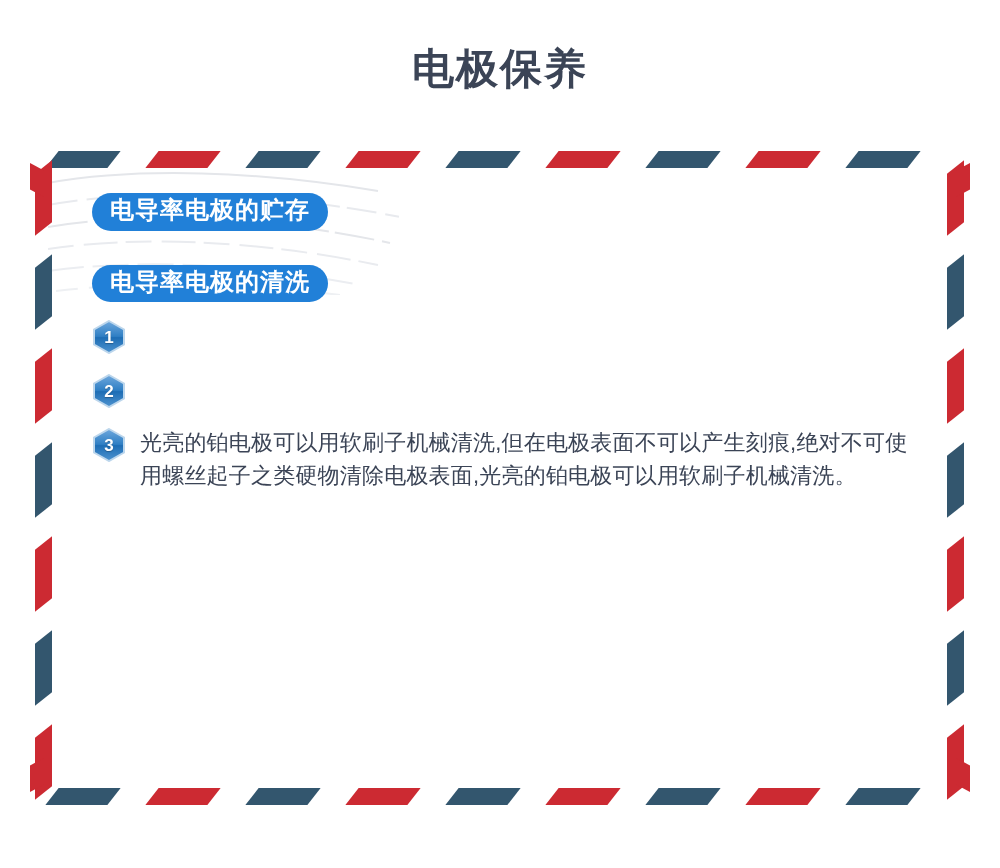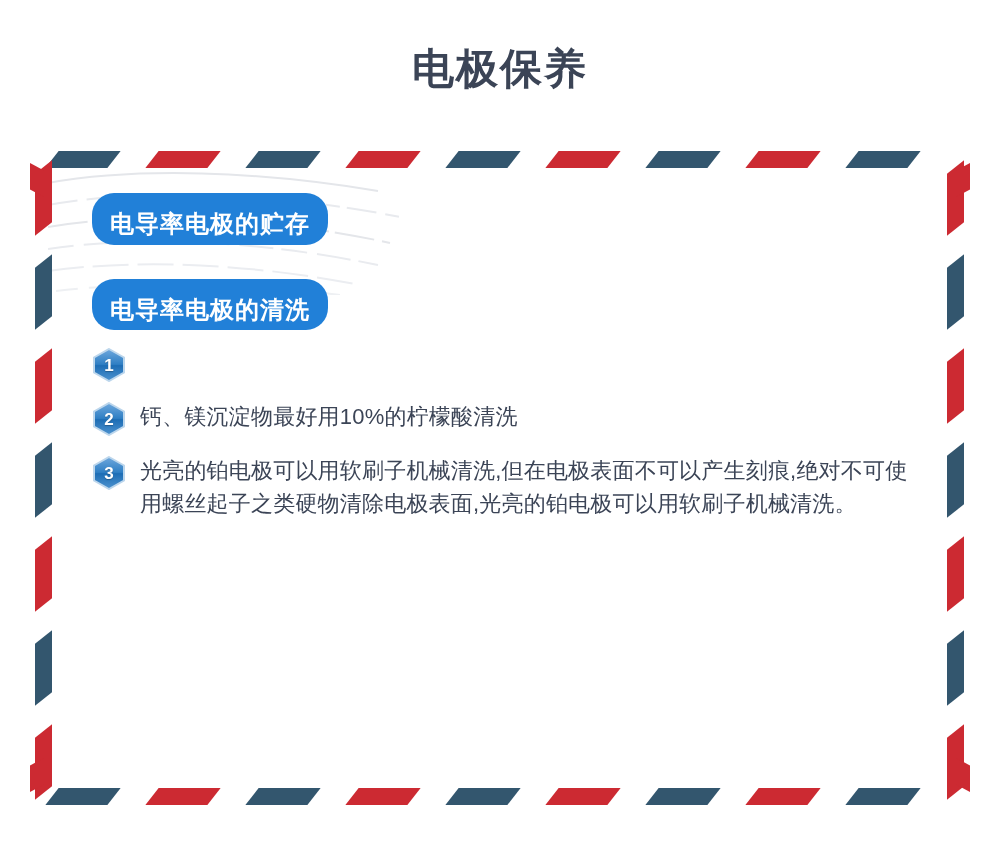--- a/index.html
+++ b/index.html
@@ -100,21 +100,21 @@
   .section { margin-bottom: 34px; }
   .section:last-child { margin-bottom: 8px; }
 
   .pill {
     display: inline-block;
     background: #2180d8;
     color: #ffffff;
     font-size: 24px;
     font-weight: bold;
     letter-spacing: 1px;
-    padding: 17px 18px 7px 18px;
+    padding: 3px 18px 7px 18px;
     border-radius: 22px;
     line-height: 1.15;
     white-space: nowrap;
   }
 
   .paragraph {
     margin-top: 20px;
     font-size: 22px;
     line-height: 1.52;
     color: #3b4456;
@@ -268,21 +268,20 @@
                   <stop offset="0%" stop-color="#6fa8dd"></stop>
                   <stop offset="48%" stop-color="#2f7fc4"></stop>
                   <stop offset="52%" stop-color="#1d6db5"></stop>
                   <stop offset="100%" stop-color="#4e93cf"></stop>
                 </linearGradient>
               </defs>
               <polygon points="17,1 32,9.5 32,24.5 17,33 2,24.5 2,9.5" fill="url(#hexg2)" stroke="#bcd6ec" stroke-width="2"></polygon>
             </svg>
             <span class="badge-num">2</span>
           </span>
-          <span class="item-text">钙、镁沉淀物最好用10%的柠檬酸清洗</span>
         </div>
 
         <div class="list-item">
           <span class="badge">
             <svg width="34" height="34" viewBox="0 0 34 34">
               <defs>
                 <linearGradient id="hexg3" x1="0" y1="0" x2="0" y2="1">
                   <stop offset="0%" stop-color="#6fa8dd"></stop>
                   <stop offset="48%" stop-color="#2f7fc4"></stop>
                   <stop offset="52%" stop-color="#1d6db5"></stop>

